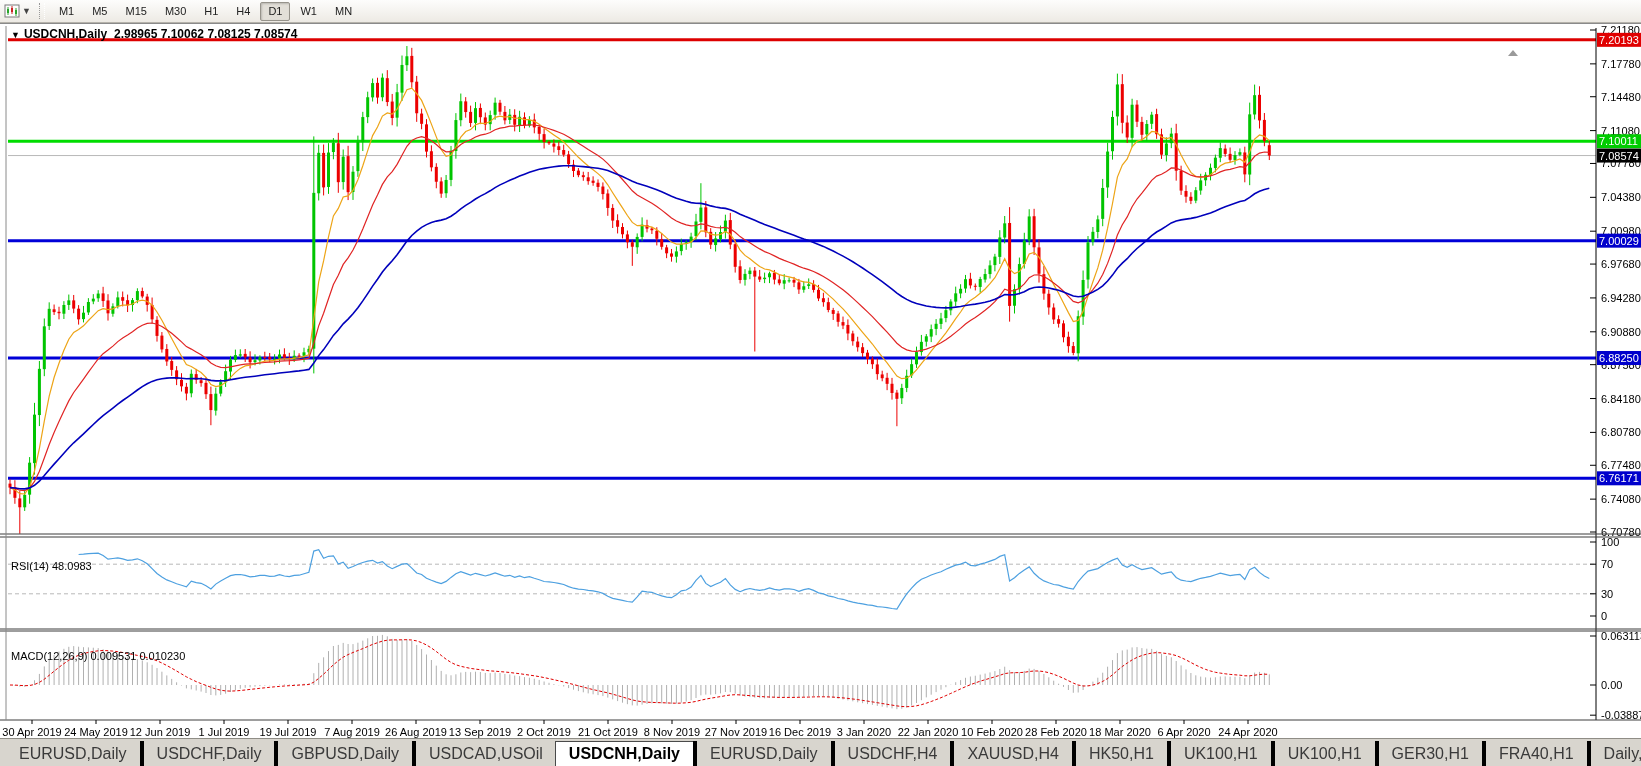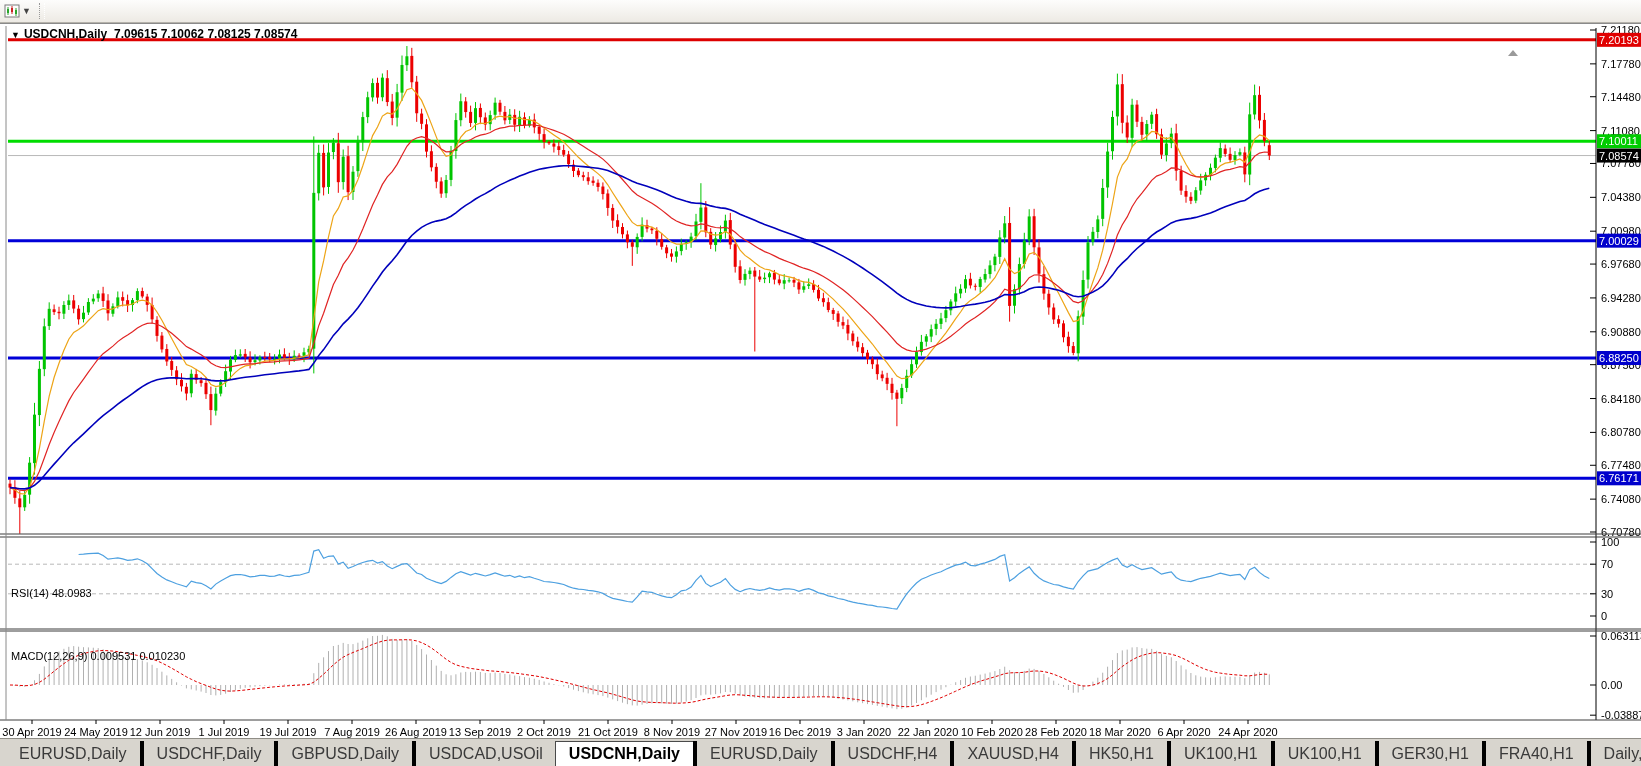--- a/index.html
+++ b/index.html
@@ -40,20 +40,31 @@
       <line x1="4" y1="3" x2="4" y2="11" stroke="#2aa52a"></line>
         <rect x="3" y="5" width="2" height="4" fill="#2aa52a"></rect>
       <line x1="8" y1="2" x2="8" y2="10" stroke="#cc2222"></line>
         <rect x="7" y="4" width="2" height="4" fill="#cc2222"></rect>
       <line x1="12" y1="4" x2="12" y2="12" stroke="#2aa52a"></line>
         <rect x="11" y="6" width="2" height="4" fill="#2aa52a"></rect>
     </svg>
   </div>
   <div class="caret">▼</div>
   <div class="grip"></div>
+  <div class="tf-group" style="display:flex;">
+      <div class="tf-btn">M1</div>
+      <div class="tf-btn">M5</div>
+      <div class="tf-btn">M15</div>
+      <div class="tf-btn">M30</div>
+      <div class="tf-btn">H1</div>
+      <div class="tf-btn">H4</div>
+      <div class="tf-btn active">D1</div>
+      <div class="tf-btn">W1</div>
+      <div class="tf-btn">MN</div>
+    </div>
 </div>
 
 <div class="chart-window">
   <svg id="chart-svg" width="1641" height="715">
       <defs>
         <clipPath id="cpMain">
           <rect x="8" y="5" width="1588" height="506"></rect>
         </clipPath>
         <clipPath id="cpRsi">
           <rect x="8" y="514" width="1588" height="92"></rect>
@@ -697,22 +708,22 @@
       <text x="1056" y="713" font-size="11" fill="#000" text-anchor="middle">28 Feb 2020</text>
       <line x1="1120" y1="697" x2="1120" y2="701" stroke="#000"></line>
       <text x="1120" y="713" font-size="11" fill="#000" text-anchor="middle">18 Mar 2020</text>
       <line x1="1184" y1="697" x2="1184" y2="701" stroke="#000"></line>
       <text x="1184" y="713" font-size="11" fill="#000" text-anchor="middle">6 Apr 2020</text>
       <line x1="1248" y1="697" x2="1248" y2="701" stroke="#000"></line>
       <text x="1248" y="713" font-size="11" fill="#000" text-anchor="middle">24 Apr 2020</text>
       <line x1="6" y1="3" x2="6" y2="697" stroke="#8a8a8a"></line>
       <line x1="0" y1="0.5" x2="1641" y2="0.5" stroke="#8a8a8a"></line>
     </svg>
-  <div class="chart-title"><span class="menu-caret">▼</span><span>USDCNH,Daily</span><span>  </span><span>7.09615 7.10062 7.08125 7.08574</span></div>
-  <div class="ind-label" style="top:564px"><span>RSI(14)</span><span> </span><span>48.0983</span></div>
+  <div class="chart-title"><span class="menu-caret">▼</span><span>USDCNH,Daily</span><span>  </span><span>2.98965 7.10062 7.08125 7.08574</span></div>
+  <div class="ind-label" style="top:537px"><span>RSI(14)</span><span> </span><span>48.0983</span></div>
   <div class="ind-label" style="top:627px"><span>MACD(12,26,9)</span><span> </span><span>0.009531 0.010230</span></div>
 </div>
 
 <div class="tabbar">
   <div class="tabs">
       <div class="tab">EURUSD,Daily</div>
       <div class="tab">USDCHF,Daily</div>
       <div class="tab">GBPUSD,Daily</div>
       <div class="tab">USDCAD,USOil</div>
       <div class="tab active">USDCNH,Daily</div>

